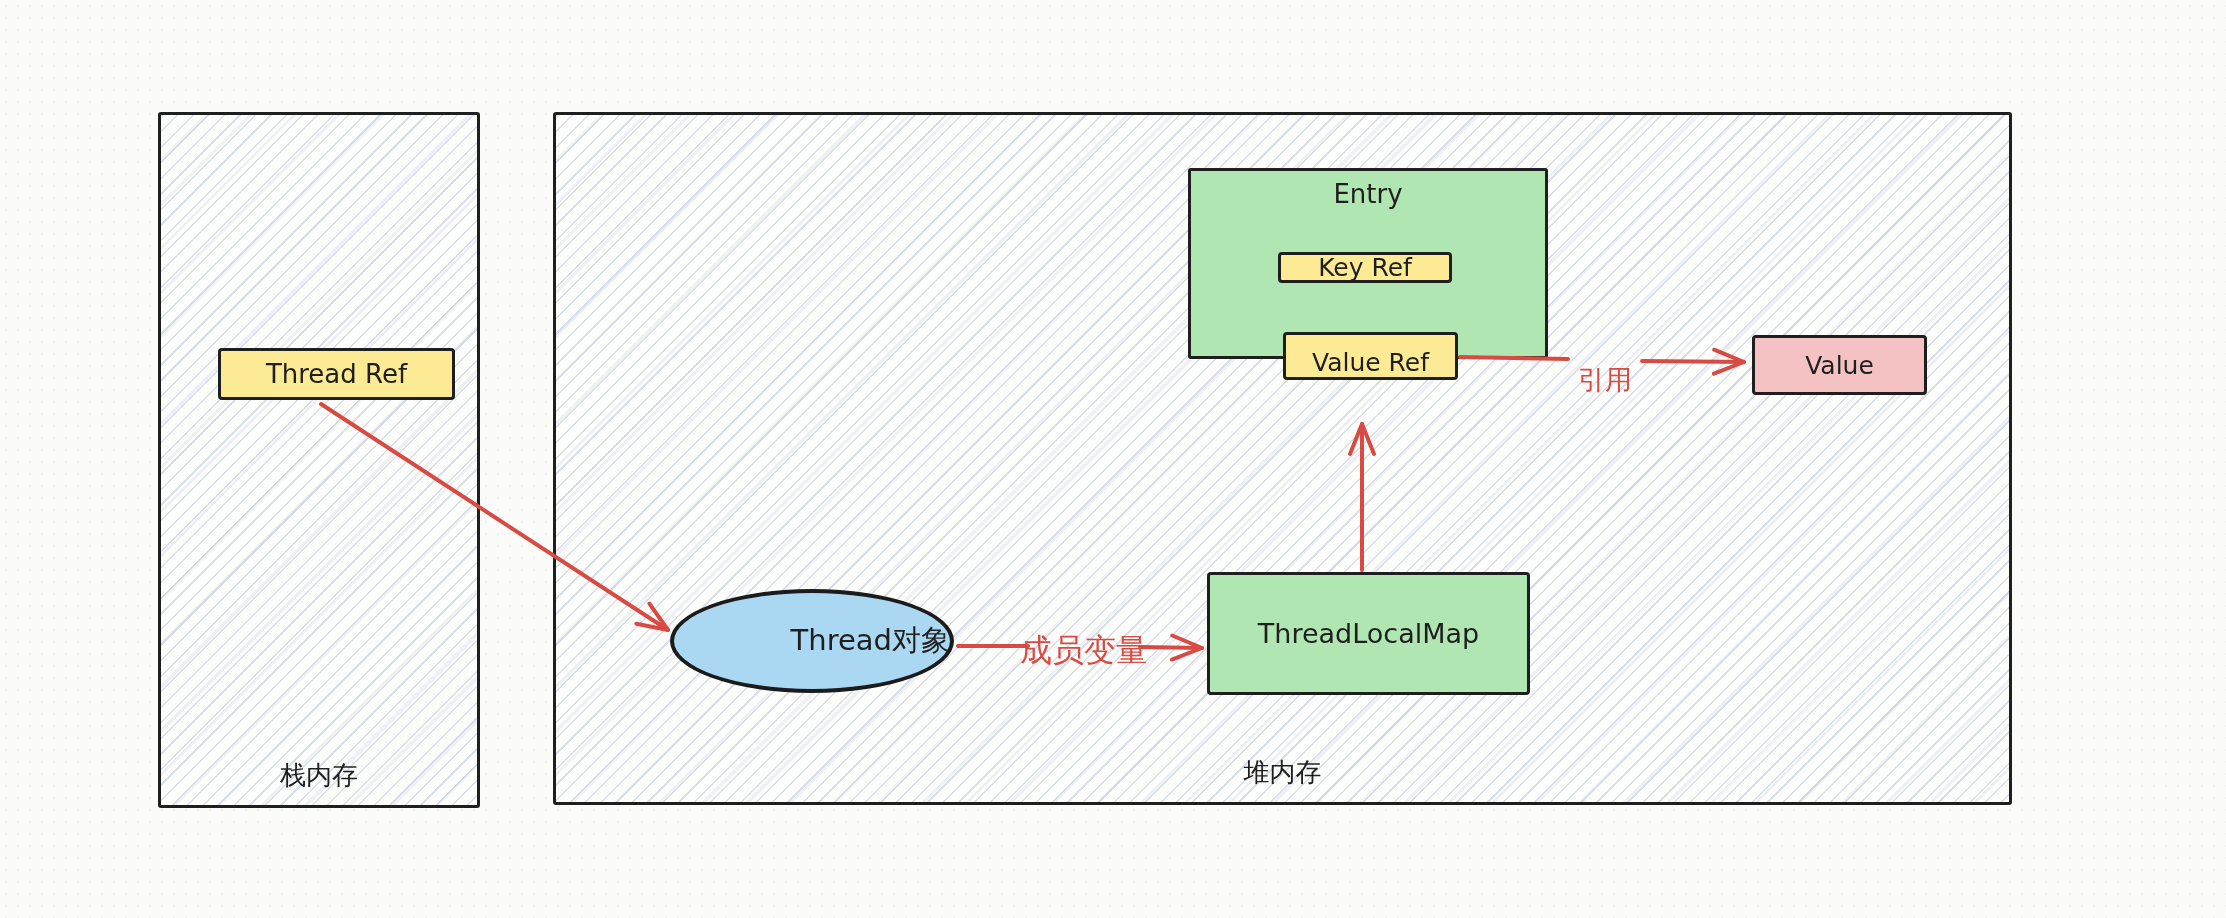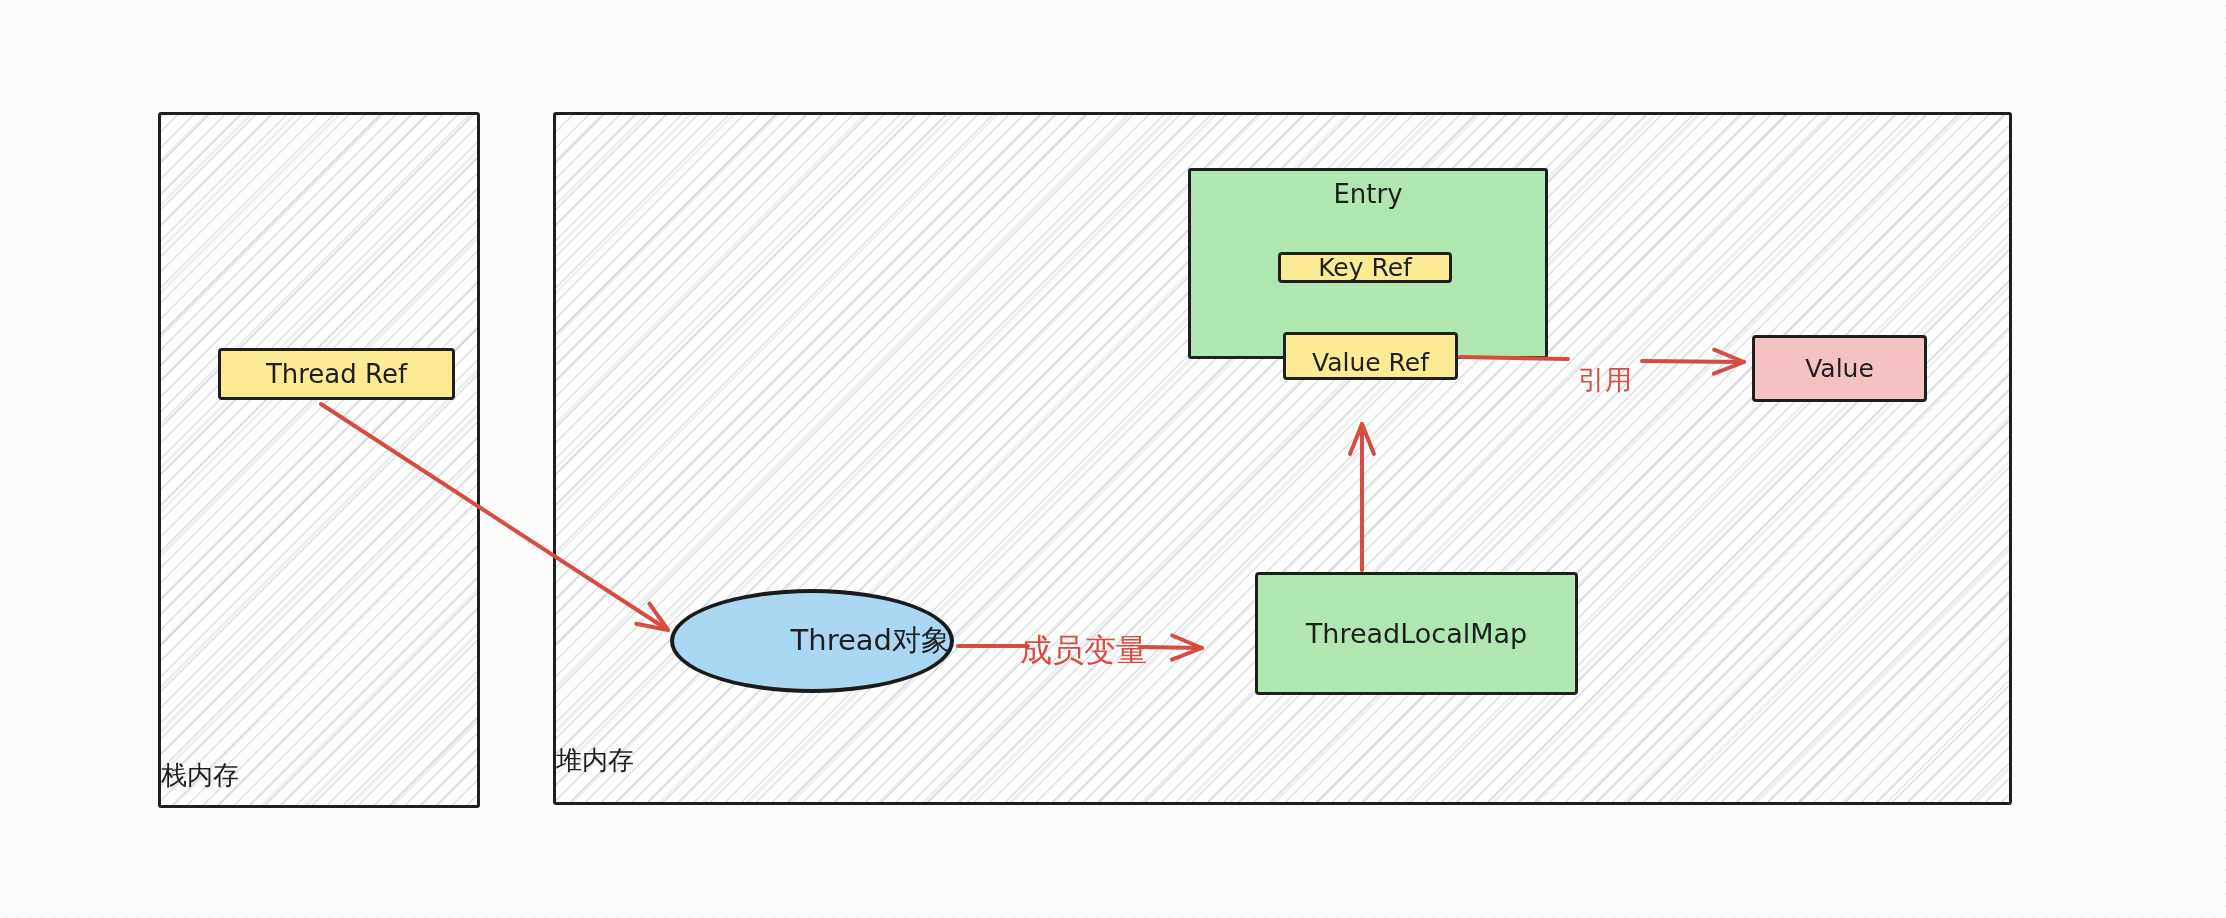--- a/index.html
+++ b/index.html
@@ -25,26 +25,26 @@
     background-image:
       repeating-linear-gradient(135deg, rgba(185,196,214,0.50) 0 1.6px, transparent 1.6px 11px),
       repeating-linear-gradient(135deg, rgba(185,196,214,0.22) 0 3px,   transparent 3px 31px);
     box-sizing: border-box;
   }
   .region-stack { left: 158px; top: 112px; width: 322px; height: 696px; }
   .region-heap  { left: 553px; top: 112px; width: 1459px; height: 693px; }
   .region-label {
     position: absolute;
     left: 0; right: 0;
-    text-align: left;
+    text-align: center;
     font-size: 26px;
     color: #1f1f1f;
   }
   .region-stack .region-label { bottom: 12px; }
-  .region-heap  .region-label { bottom: 24px; }
+  .region-heap  .region-label { bottom: 12px; }
 
   
   .node {
     position: absolute;
     border: 3px solid #1f1f1f;
     border-radius: 4px;
     box-sizing: border-box;
     display: flex;
     align-items: center;
     justify-content: center;
@@ -54,21 +54,21 @@
   .node-thread-ref { left: 218px; top: 348px; width: 237px; height: 52px; }
   .node-entry     { left: 1188px; top: 168px; width: 360px; height: 191px; border-radius: 3px; }
   .entry-title {
     position: absolute;
     top: 8px; left: 0; right: 0;
     text-align: center;
     font-size: 26px;
   }
   .node-key-ref   { left: 1278px; top: 252px; width: 174px; height: 31px; font-size: 25px; }
   .node-value-ref { left: 1283px; top: 332px; width: 175px; height: 48px; font-size: 25px; }
-  .node-value     { left: 1752px; top: 335px; width: 175px; height: 67px; font-size: 25px; }
+  .node-value     { left: 1752px; top: 335px; width: 175px; height: 60px; font-size: 25px; }
   .node-tlm       { left: 1207px; top: 572px; width: 323px; height: 123px; font-size: 27px; }
   .node-thread-obj {
     left: 670px; top: 589px; width: 284px; height: 104px;
     border: 4px solid #1b1b1b;
     border-radius: 50%;
     font-size: 29px;
     justify-content: flex-end;
   }
 
   
@@ -114,21 +114,21 @@
   </div>
 
   <div class="node node-value-ref" style="background-color: rgb(253, 234, 148); align-items: flex-end;">
     <span>Value Ref</span>
   </div>
 
   <div class="node node-value" style="background-color: rgb(245, 194, 195);">
     <span>Value</span>
   </div>
 
-  <div class="node node-tlm" style="background-color: rgb(176, 230, 178); margin-left: 48px;">
+  <div class="node node-tlm" style="background-color: rgb(176, 230, 178);">
     <span>ThreadLocalMap</span>
   </div>
 
   <div class="node node-thread-obj" style="background-color: rgb(170, 215, 242);">
     <span>Thread对象</span>
   </div>
 
   <svg class="arrows" viewBox="0 0 2226 918" xmlns="http://www.w3.org/2000/svg">
     <defs>
       <marker id="ah" viewBox="-38 -16 44 32" refX="0" refY="0" markerWidth="44" markerHeight="32" orient="auto" markerUnits="userSpaceOnUse">

